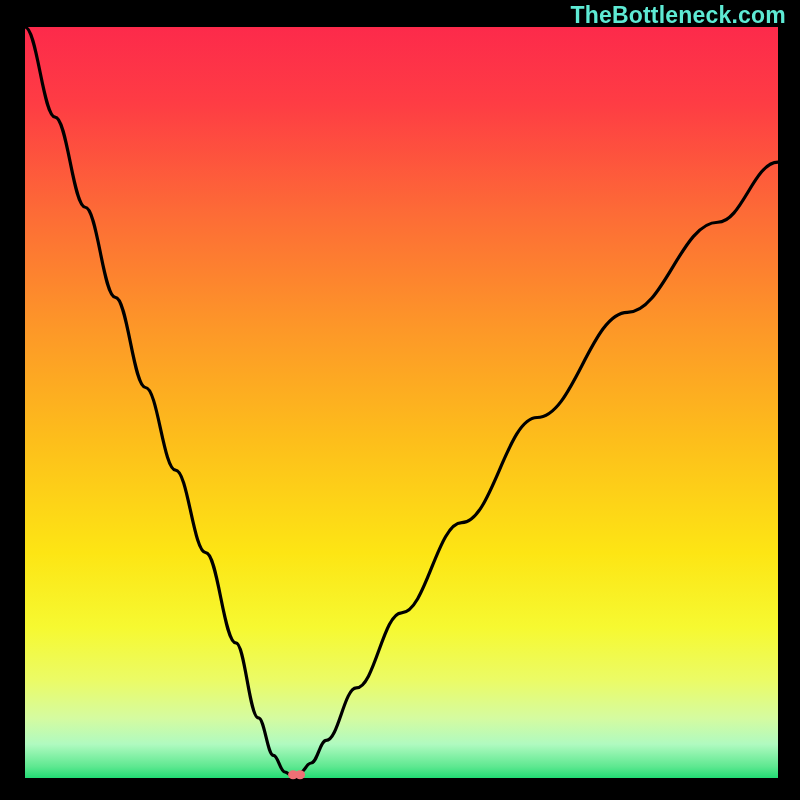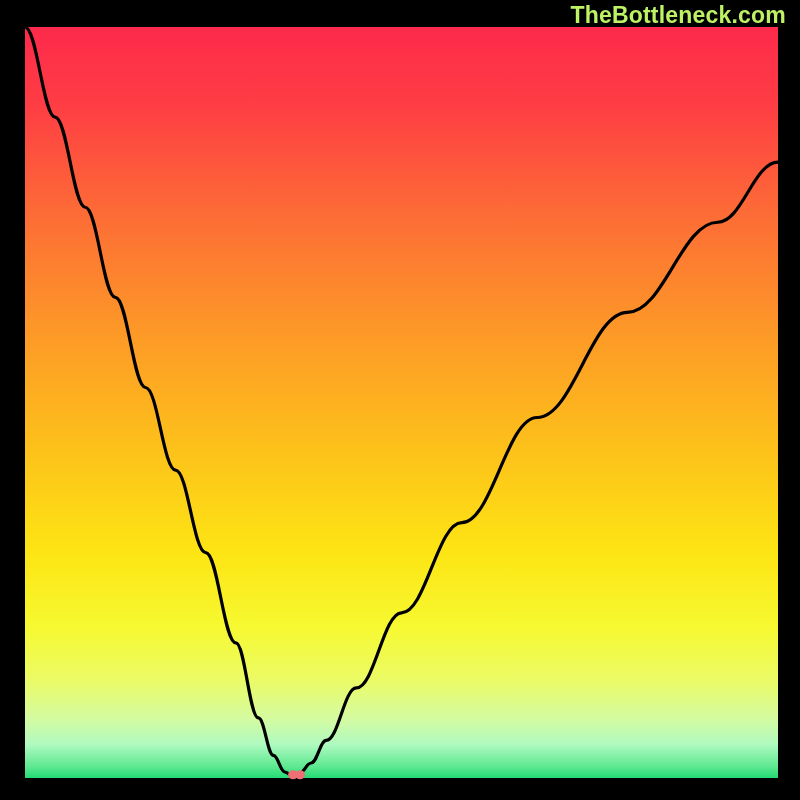--- a/index.html
+++ b/index.html
@@ -17,21 +17,21 @@
     width: 800px;
     height: 800px;
   }
   .watermark {
     position: absolute;
     top: 2px;
     right: 14px;
     font-family: Arial, Helvetica, sans-serif;
     font-size: 23px;
     font-weight: 600;
-    color: #bef264;
+    color: #5eead4;
     letter-spacing: 0.2px;
   }
   svg {
     position: absolute;
     left: 0;
     top: 0;
   }
 </style>
 </head>
 <body>

